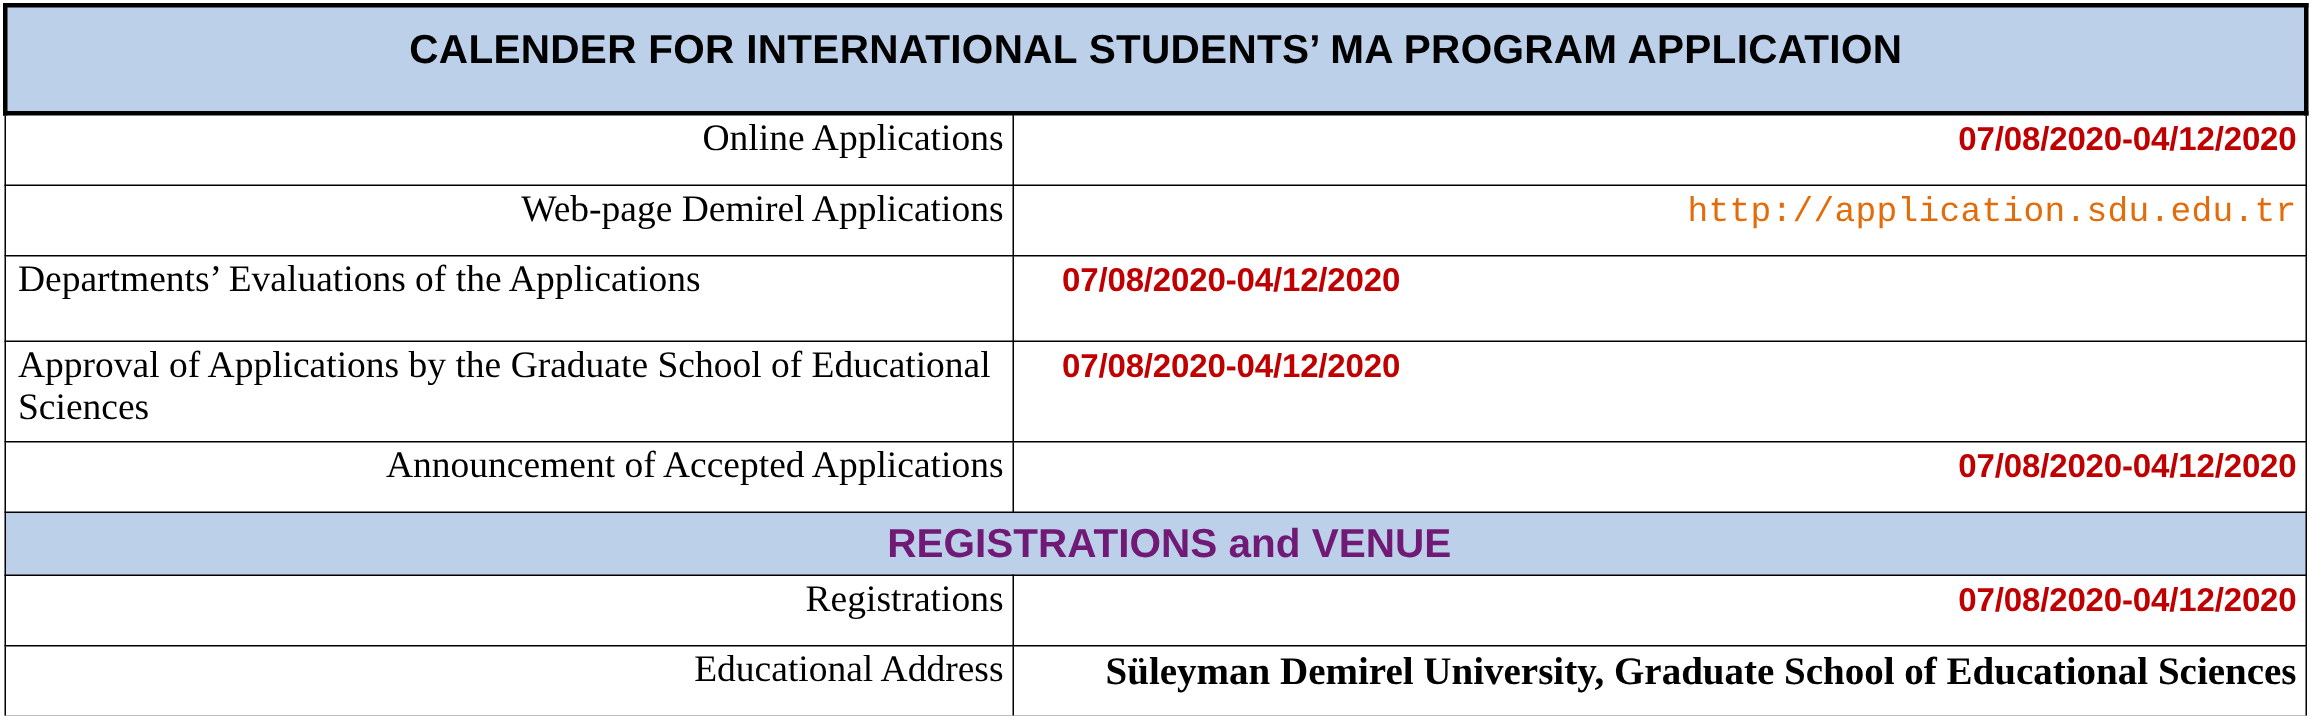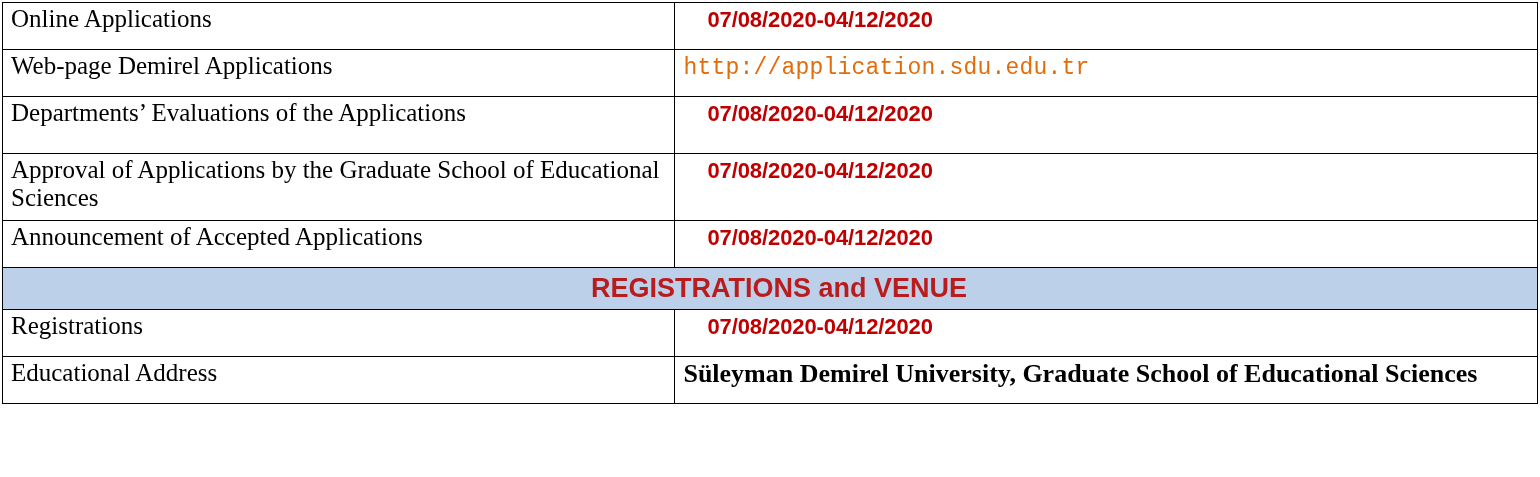--- a/index.html
+++ b/index.html
@@ -50,21 +50,21 @@
     padding: 13px 6px 26px 6px;
     color: #000000;
   }
   tr.section-row td {
     background: #bdd0e9;
     text-align: center;
     font-family: "Liberation Sans", sans-serif;
     font-weight: bold;
     font-size: 27px;
     padding: 5px 6px 6px 24px;
-    color: #b91c1c;
+    color: #701a75;
   }
   .date {
     color: #c00000;
     font-family: "Liberation Sans", sans-serif;
     font-weight: bold;
     font-size: 22px;
     letter-spacing: -0.1px;
     margin-left: 24px;
   }
   .link {
@@ -78,32 +78,35 @@
     font-size: 26px;
     color: #000000;
     font-weight: bold;
   }
   .label {
     font-family: "Liberation Serif", serif;
     font-size: 25px;
   }
   .r-tall-1 td { height: 52px; }
   .r-tall-3 td { height: 62px; }
-  .r-norm td { height: 42px; }
+  .r-norm td { height: 42px; text-align: right; }
 </style>
 </head>
 <body>
 
 <div class="doc">
   <table class="cal">
     <colgroup>
       <col class="col-left">
       <col class="col-right">
     </colgroup>
     <tbody>
+      <tr class="title-row">
+        <td colspan="2">CALENDER FOR INTERNATIONAL STUDENTS’ MA PROGRAM APPLICATION</td>
+      </tr>
 
       <tr class="r-norm">
         <td class="label">Online Applications</td>
         <td>
           <span class="date">07/08/2020-04/12/2020</span>
         </td>
       </tr>
 
       <tr class="r-norm">
         <td class="label">Web-page Demirel Applications</td>

